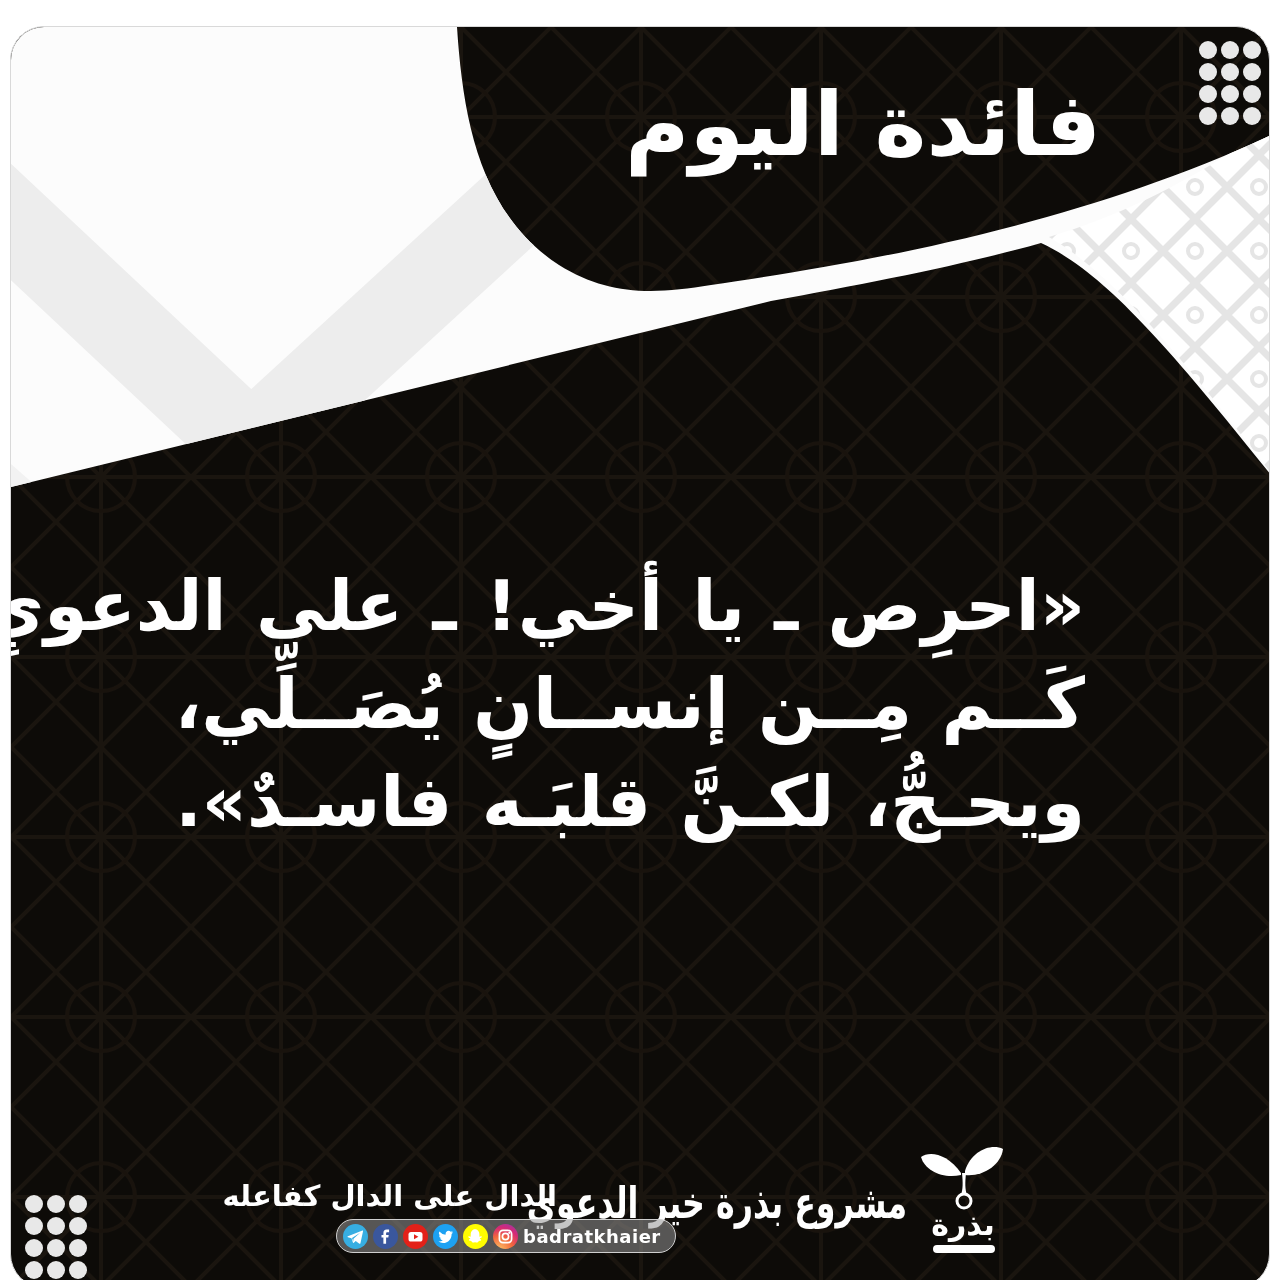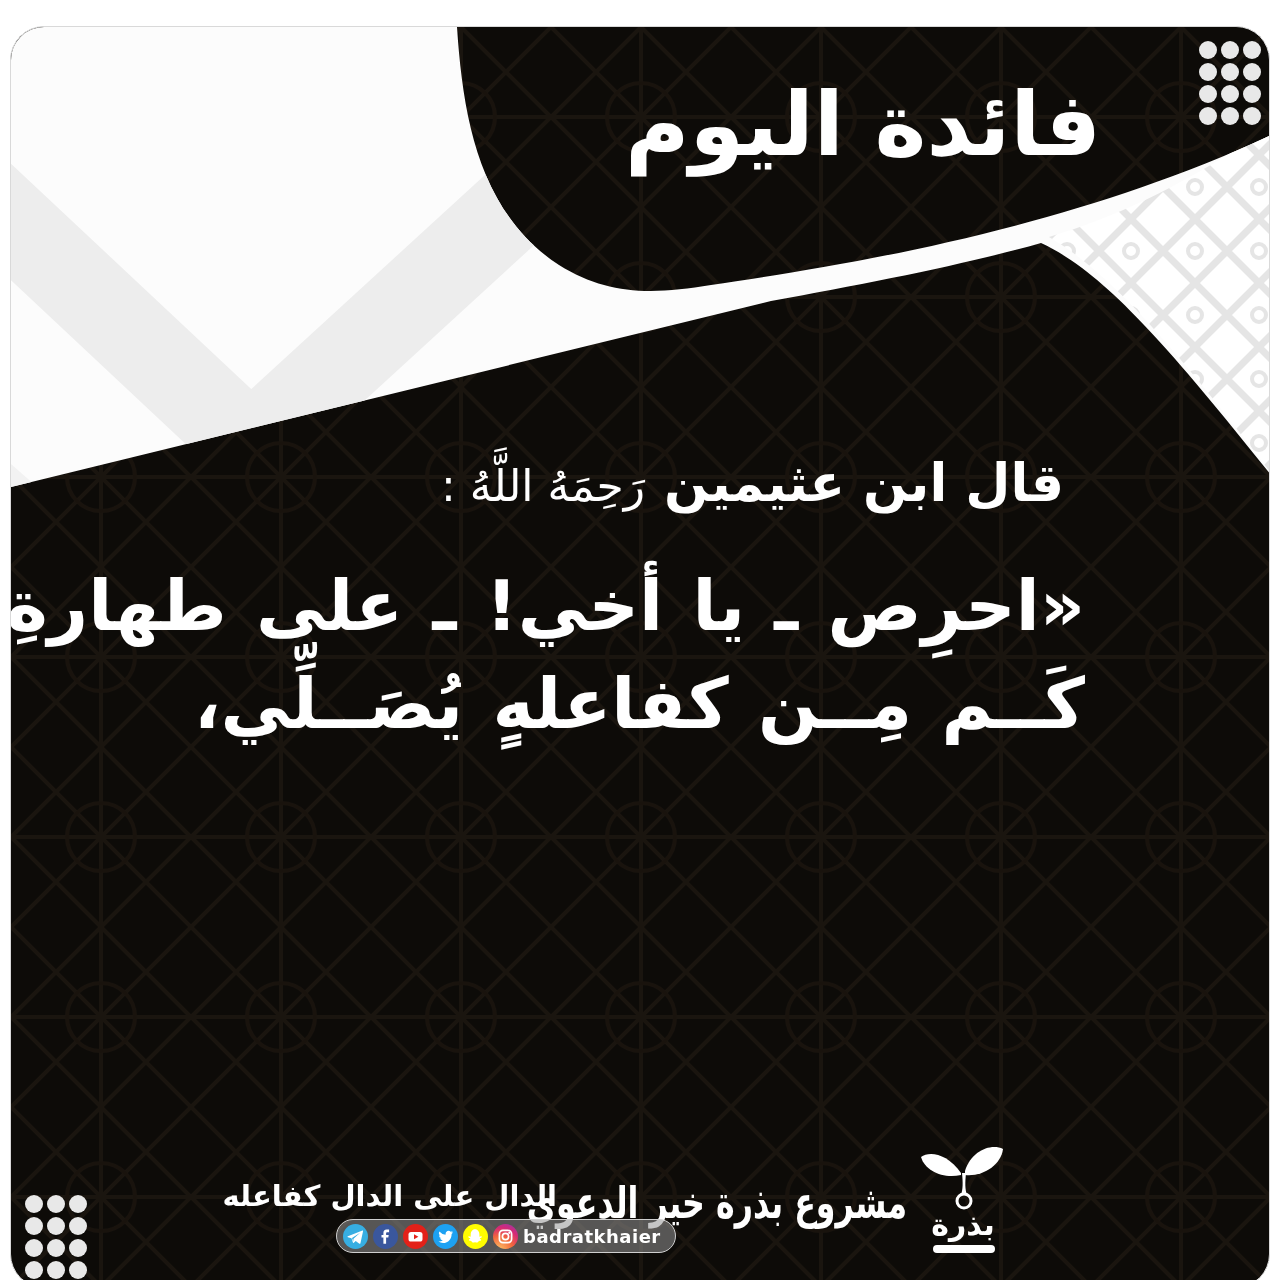--- a/index.html
+++ b/index.html
@@ -99,28 +99,25 @@
         <span class="dot"></span>
         <span class="dot"></span>
       <span class="dot"></span>
         <span class="dot"></span>
         <span class="dot"></span>
       <span class="dot"></span>
         <span class="dot"></span>
         <span class="dot"></span>
     </div>
 
-    <div class="attribution">
-      <span class="speaker">قال ابن عثيمين</span>
-      <span class="honorific">رَحِمَهُ اللَّهُ :</span>
-    </div>
 
     <div class="quote">
-      <div class="qline">«احرِص ـ يا أخي! ـ على طهارةِ</div>
-      <div class="qline">كَــم مِــن كفاعلهٍ يُصَــلِّي،</div>
+      <div class="qline">«احرِص ـ يا أخي! ـ على الدعويِ</div>
+      <div class="qline">كَــم مِــن إنســانٍ يُصَــلِّي،</div>
+      <div class="qline">ويحـجُّ، لكـنَّ قلبَـه فاسـدٌ».</div>
     </div>
 
 
     <div class="logo-row">
       <svg class="logo-mark" width="92" height="118" viewBox="0 0 92 118">
         <g fill="#ffffff">
           <path d="M44,30 C30,10 12,8 4,14 C8,28 26,36 44,32 Z"></path>
           <path d="M48,28 C54,8 74,0 86,6 C84,22 66,34 48,32 Z"></path>
           <path d="M45,30 C46,40 46,46 44,52 L50,52 C48,46 48,40 49,30 Z"></path>
           <circle cx="47" cy="58" r="7" fill="none" stroke="#ffffff" stroke-width="3"></circle>

